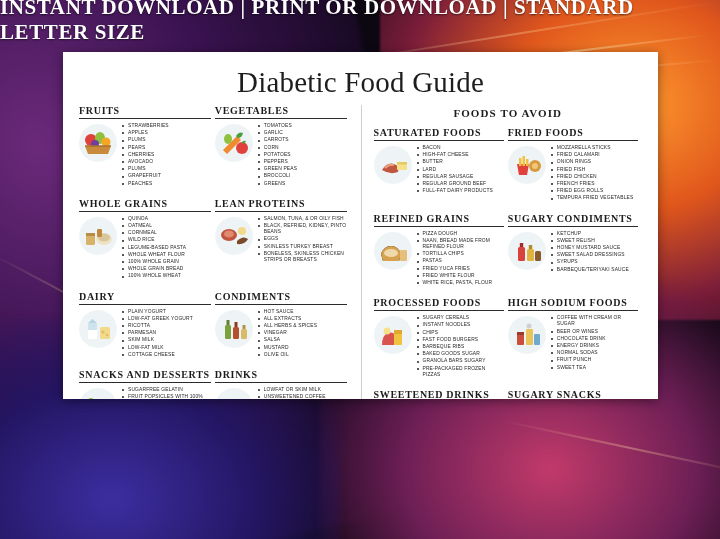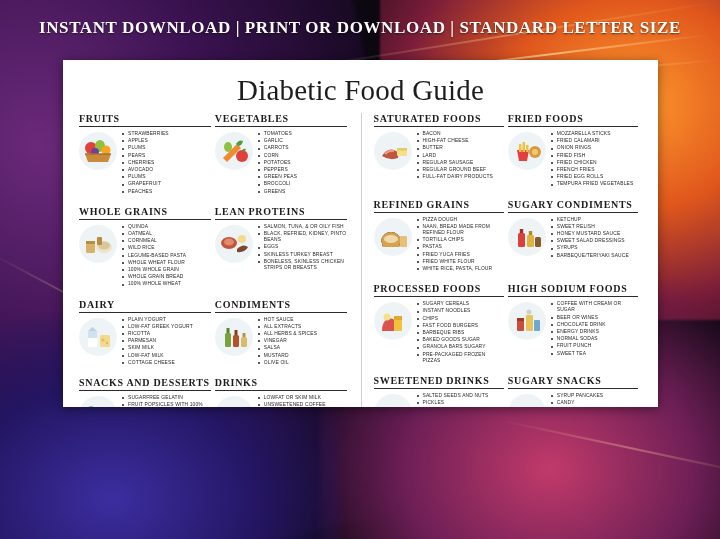--- a/index.html
+++ b/index.html
@@ -36,31 +36,31 @@
     background:linear-gradient(90deg,rgba(255,255,255,0),#ffd9a0,rgba(255,255,255,0));
   }
   .bg .streak.s1{left:380px;top:54px;width:330px;transform:rotate(-7deg);}
   .bg .streak.s2{left:420px;top:72px;width:300px;transform:rotate(-5deg);opacity:.5;}
   .bg .streak.s3{left:300px;top:34px;width:420px;transform:rotate(-9deg);opacity:.35;}
   .bg .streak.s4{left:-20px;top:300px;width:200px;transform:rotate(28deg);opacity:.3;}
   .bg .streak.s5{left:500px;bottom:90px;width:260px;transform:rotate(12deg);opacity:.35;}
 
   
   .banner{
-    position:absolute;left:0;top:8px;width:720px;height:40px;
+    position:absolute;left:0;top:0;width:720px;height:40px;
     display:flex;align-items:center;justify-content:center;
     color:#ffffff;letter-spacing:.6px;
-    font-family:"Liberation Serif",serif;font-weight:bold;font-size:17px;
+    font-family:"Liberation Serif",serif;font-weight:bold;font-size:21px;
     text-shadow:0 1px 2px rgba(0,0,0,.6);
     z-index:5;
   }
 
   
   .sheet{
-    position:absolute;left:63px;top:60px;width:595px;height:347px;
+    position:absolute;left:63px;top:52px;width:595px;height:347px;
     background:#ffffff;box-shadow:0 2px 10px rgba(0,0,0,.45);
     z-index:4;overflow:hidden;
   }
   .sheet-inner{padding:8px 16px 10px 16px;}
   .doc-title{
     text-align:center;font-family:"Liberation Serif",serif;font-weight:normal;
     font-size:29px;color:#1d1d1d;margin:6px 0 6px 0;letter-spacing:.2px;
   }
   .cols{display:flex;gap:0;}
   .col{width:50%;position:relative;}
@@ -319,20 +319,21 @@
                 <li>HOT OR ICE TEA</li>
                 <li>PLANT-BASED UNSWEETENED MILKS</li>
               </ul>
             </div>
           </div>
 
         </div>
       </div>
 
       <div class="col right">
+        <div class="col-head">FOODS TO AVOID</div>
         <div class="grid">
 
           <div class="cell">
             <div class="cat-title">SATURATED FOODS</div>
             <div class="cat-rule"></div>
             <div class="cat-body">
               <div class="iconwrap">
                 <svg width="34" height="30" viewBox="0 0 34 30">
                   <path d="M6 20 q5-8 12-6 q6 2 4 8 q-8 3 -16 -2z" fill="#c0563f"></path>
                   <path d="M9 18 q4-4 9-3" stroke="#e8a184" stroke-width="2" fill="none"></path>

